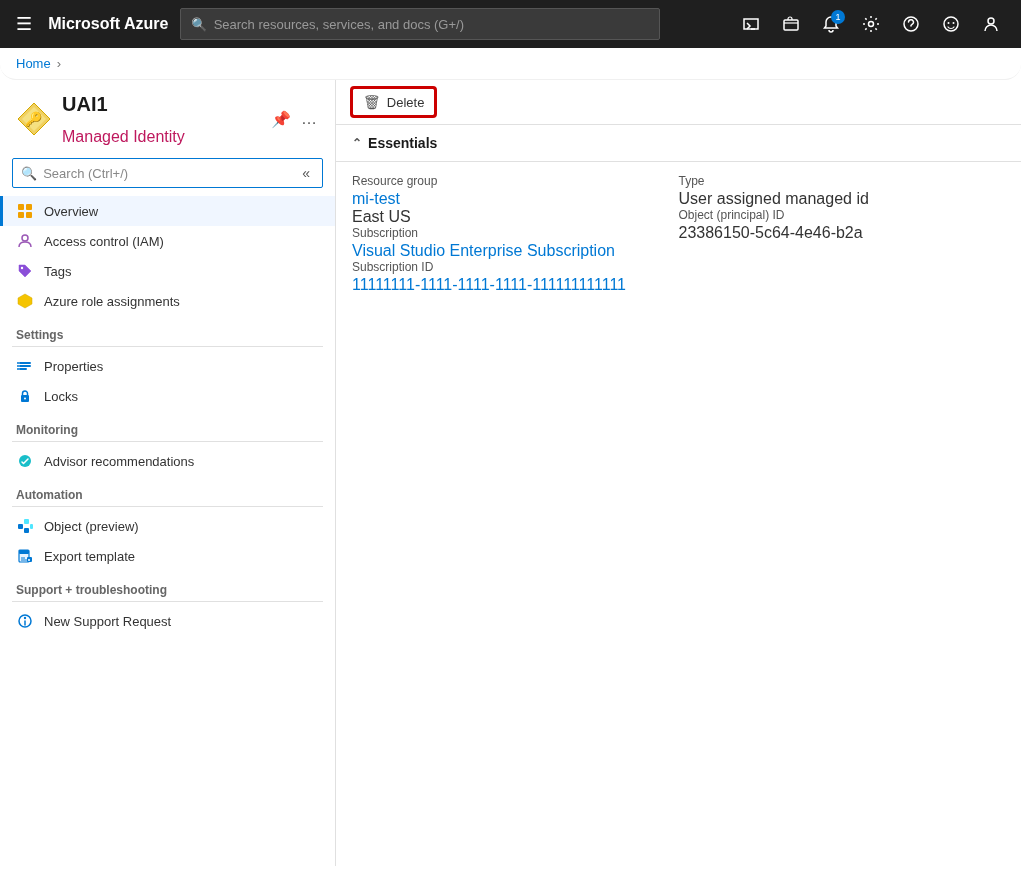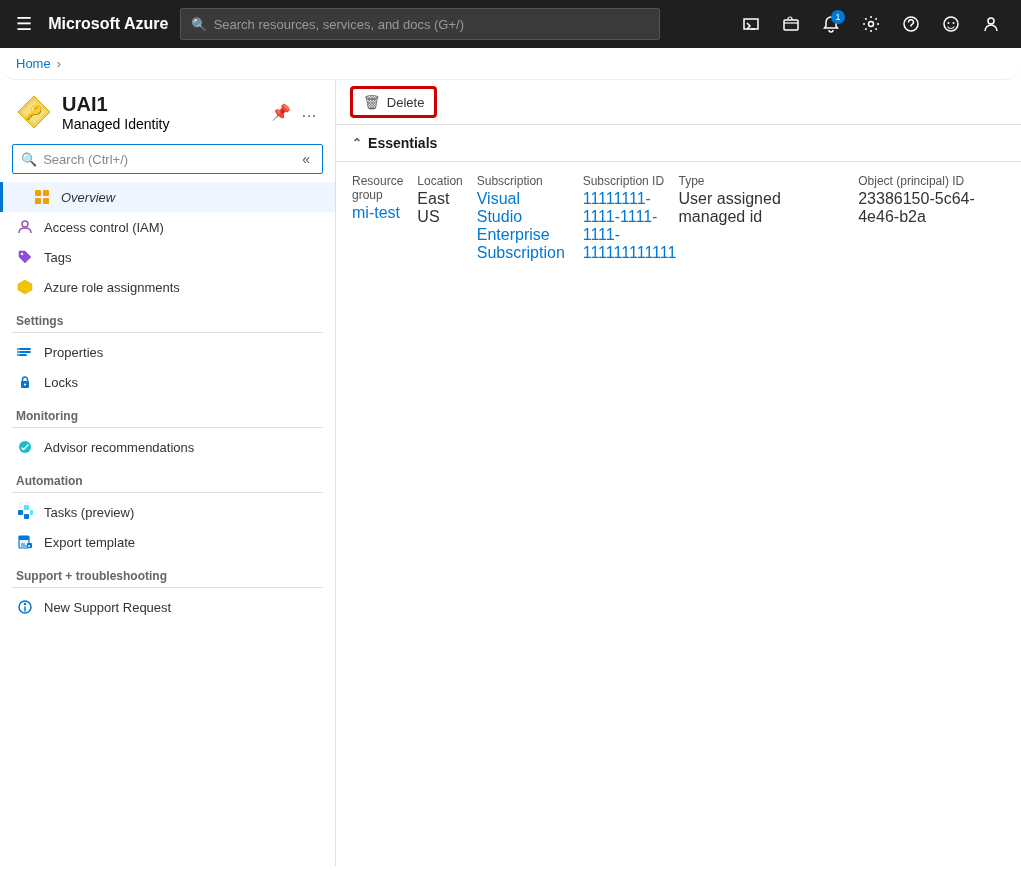--- a/index.html
+++ b/index.html
@@ -110,21 +110,21 @@
       align-items: center;
       justify-content: center;
     }
     .resource-info { flex: 1; }
     .resource-name {
       font-size: 20px;
       font-weight: 600;
       color: #1a1a1a;
       line-height: 1.2;
     }
-    .resource-type { font-size: 14px; color: #000000; }
+    .resource-type { font-size: 16px; color: #be185d; margin-top: 12px; }
     .resource-actions { display: flex; gap: 6px; align-items: center; }
     .pin-icon, .more-icon { color: #555; cursor: pointer; font-size: 16px; padding: 2px; }
 
     
     .sidebar-search {
       margin: 4px 12px 8px 12px;
       border: 1px solid #0078d4;
       border-radius: 2px;
       display: flex;
       align-items: center;
@@ -146,21 +146,21 @@
     
     .nav-item {
       display: flex;
       align-items: center;
       padding: 6px 16px;
       cursor: pointer;
       gap: 10px;
       font-size: 13px;
       color: #333;
     }
-    .nav-item.active { background: #f0f6ff; border-left: 3px solid #0078d4; padding-left: 30px; font-style: italic; }
+    .nav-item.active { background: #f0f6ff; border-left: 3px solid #0078d4; padding-left: 13px; }
     .nav-item .item-icon { width: 18px; height: 18px; display: flex; align-items: center; justify-content: center; flex-shrink: 0; }
 
     .section-label {
       font-size: 12px;
       font-weight: 600;
       color: #666;
       padding: 12px 16px 4px 16px;
       text-transform: none;
     }
     .section-divider {
@@ -213,21 +213,21 @@
       color: #1a1a1a;
     }
     .essentials-header .chevron { font-size: 12px; color: #555; }
 
     .essentials-grid {
       display: grid;
       grid-template-columns: 1fr 1fr;
       padding: 12px 16px;
       gap: 0;
     }
-    .essentials-col { display: flex; flex-direction: row; gap: 14px; }
+    .essentials-col { display: flex; flex-direction: column; }
     .essentials-item {}
     .essentials-label { font-size: 12px; color: #555; margin-bottom: 2px; }
     .essentials-value { font-size: 16px; color: #333; }
     .essentials-value a { color: #0078d4; text-decoration: none; }
 
     
     ::-webkit-scrollbar { width: 6px; }
     ::-webkit-scrollbar-track { background: #f5f5f5; }
     ::-webkit-scrollbar-thumb { background: #c0c0c0; border-radius: 3px; }
   </style>
@@ -413,21 +413,21 @@
 
     <div class="nav-item">
       <div class="item-icon">
         <svg width="16" height="16" viewBox="0 0 16 16" fill="none">
           <rect x="1" y="6" width="5" height="5" rx="1" fill="#0078d4"></rect>
           <rect x="7" y="1" width="5" height="5" rx="1" fill="#50e6ff"></rect>
           <rect x="7" y="10" width="5" height="5" rx="1" fill="#0078d4"></rect>
           <rect x="13" y="6" width="3" height="5" rx="1" fill="#50e6ff"></rect>
         </svg>
       </div>
-      <span>Tasks (preview)</span>
+      <span>Object (preview)</span>
     </div>
 
     <div class="nav-item">
       <div class="item-icon">
         <svg width="16" height="16" viewBox="0 0 16 16" fill="none">
           <rect x="2" y="2" width="10" height="12" rx="1" fill="#e6f3ff" stroke="#0078d4" stroke-width="1.2"></rect>
           <rect x="2" y="2" width="10" height="4" rx="1" fill="#0078d4"></rect>
           <path d="M4 10h4M4 12h6" stroke="#0078d4" stroke-width="1"></path>
           <rect x="10" y="9" width="5" height="5" rx="1" fill="#0078d4"></rect>
           <path d="M12 11v2M11 12h2" stroke="white" stroke-width="1"></path>
@@ -471,21 +471,20 @@
       <div class="essentials-col">
 
         <div class="essentials-item">
           <div class="essentials-label">Resource group</div>
           <div class="essentials-value">
             <a href="#">mi-test</a>
           </div>
         </div>
 
         <div class="essentials-item">
-          <div class="essentials-label">Location</div>
           <div class="essentials-value">East US</div>
         </div>
 
         <div class="essentials-item">
           <div class="essentials-label">Subscription</div>
           <div class="essentials-value">
             <a href="#">Visual Studio Enterprise Subscription</a>
           </div>
         </div>
 

